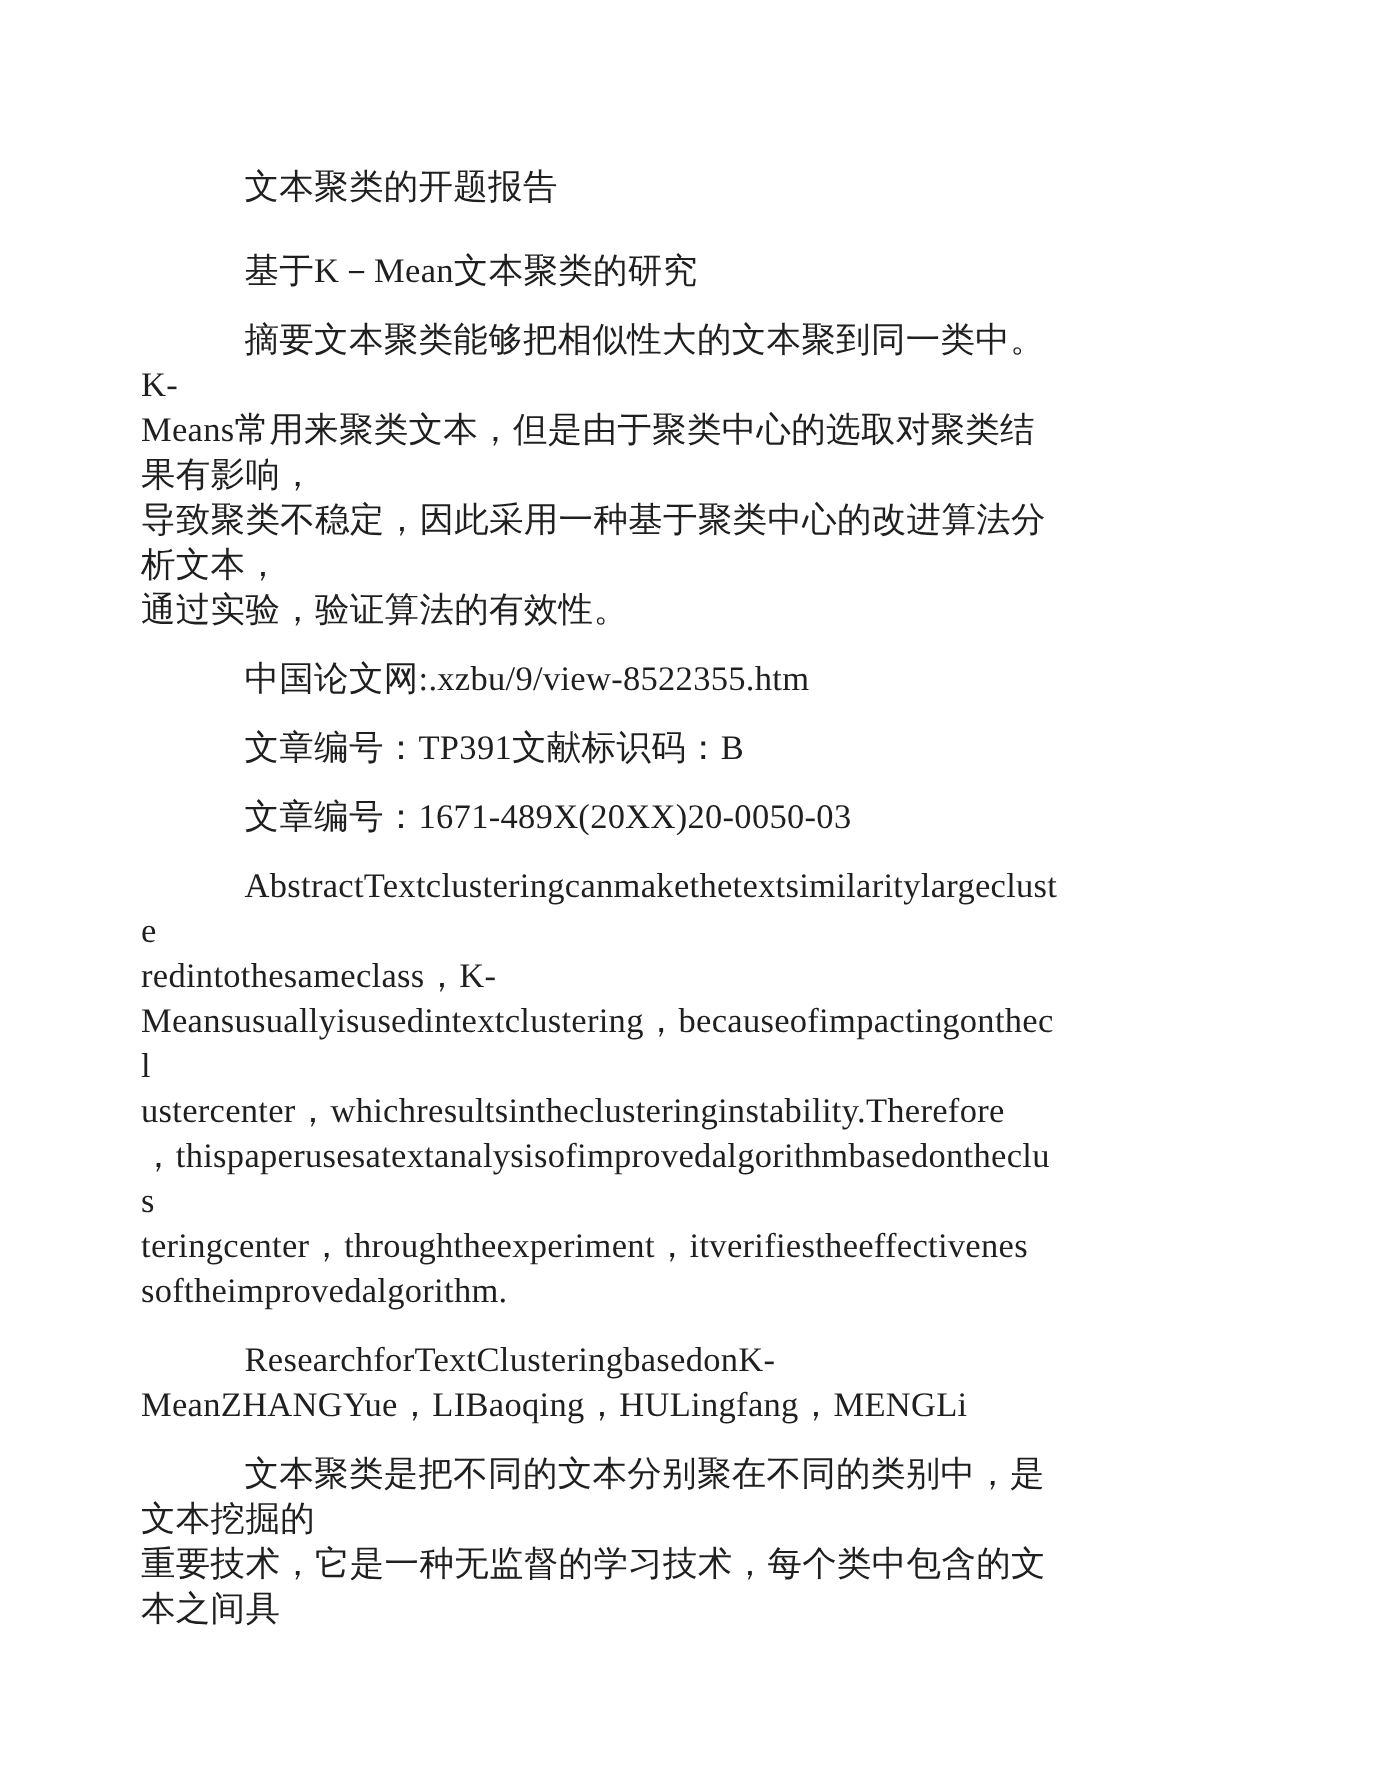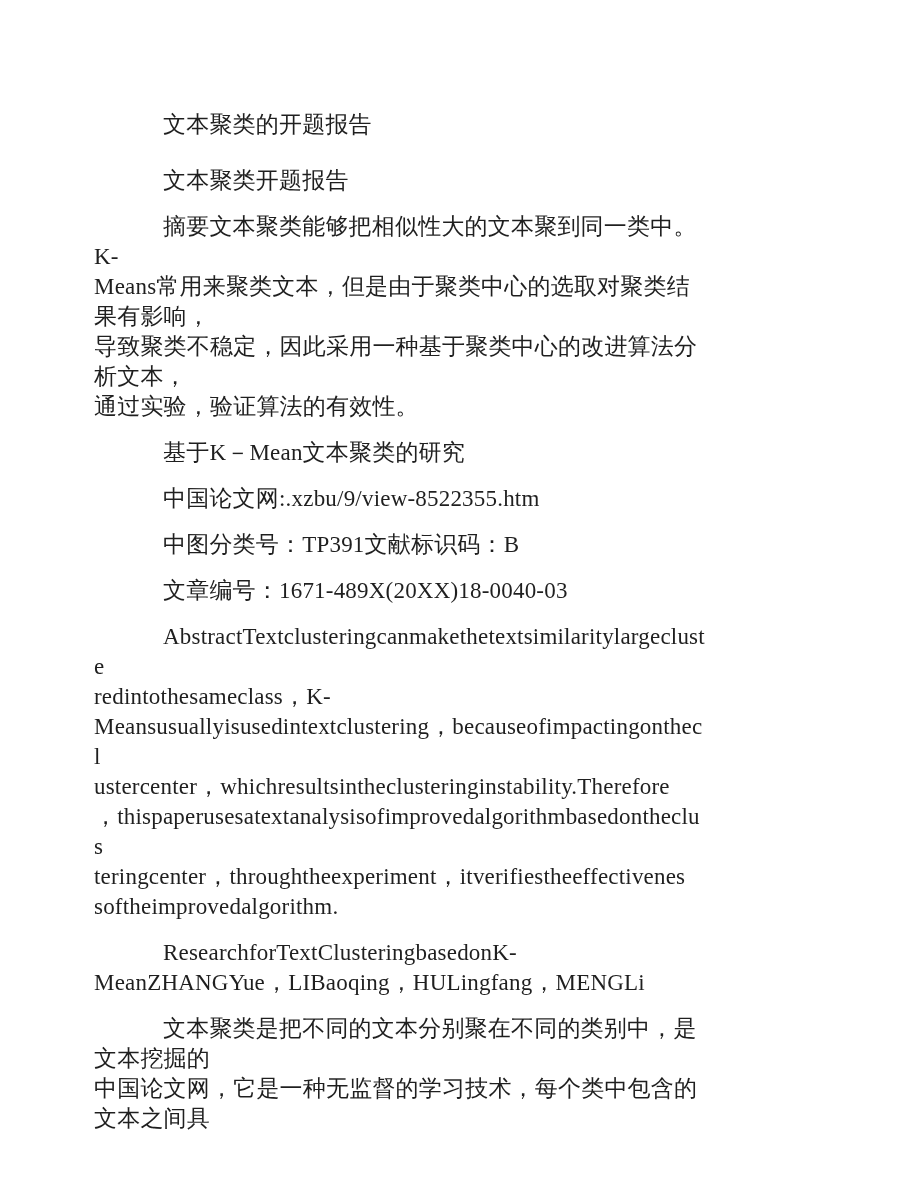--- a/index.html
+++ b/index.html
@@ -34,33 +34,32 @@
     }
     .para.title-gap {
       margin-bottom: 26px;
     }
   </style>
 </head>
 <body>
 
 <div class="page">
   <p class="para title-gap">文本聚类的开题报告</p>
-  <p class="para">文本聚类开题报告</p>
+  <p class="para">基于K－Mean文本聚类的研究</p>
   <p class="para">摘要文本聚类能够把相似性大的文本聚到同一类中。K-
 Means常用来聚类文本，但是由于聚类中心的选取对聚类结果有影响，
 导致聚类不稳定，因此采用一种基于聚类中心的改进算法分析文本，
 通过实验，验证算法的有效性。</p>
-  <p class="para">基于K－Mean文本聚类的研究</p>
   <p class="para">中国论文网:.xzbu/9/view-8522355.htm</p>
-  <p class="para">中图分类号：TP391文献标识码：B</p>
-  <p class="para">文章编号：1671-489X(20XX)18-0040-03</p>
+  <p class="para">文章编号：TP391文献标识码：B</p>
+  <p class="para">文章编号：1671-489X(20XX)20-0050-03</p>
   <p class="para">AbstractTextclusteringcanmakethetextsimilaritylargecluste
 redintothesameclass，K-
 Meansusuallyisusedintextclustering，becauseofimpactingonthecl
 ustercenter，whichresultsintheclusteringinstability.Therefore
 ，thispaperusesatextanalysisofimprovedalgorithmbasedontheclus
 teringcenter，throughtheexperiment，itverifiestheeffectivenes
 softheimprovedalgorithm.</p>
   <p class="para">ResearchforTextClusteringbasedonK-
 MeanZHANGYue，LIBaoqing，HULingfang，MENGLi</p>
   <p class="para">文本聚类是把不同的文本分别聚在不同的类别中，是文本挖掘的
-中国论文网，它是一种无监督的学习技术，每个类中包含的文本之间具</p>
+重要技术，它是一种无监督的学习技术，每个类中包含的文本之间具</p>
 </div>
 
 </body></html>

